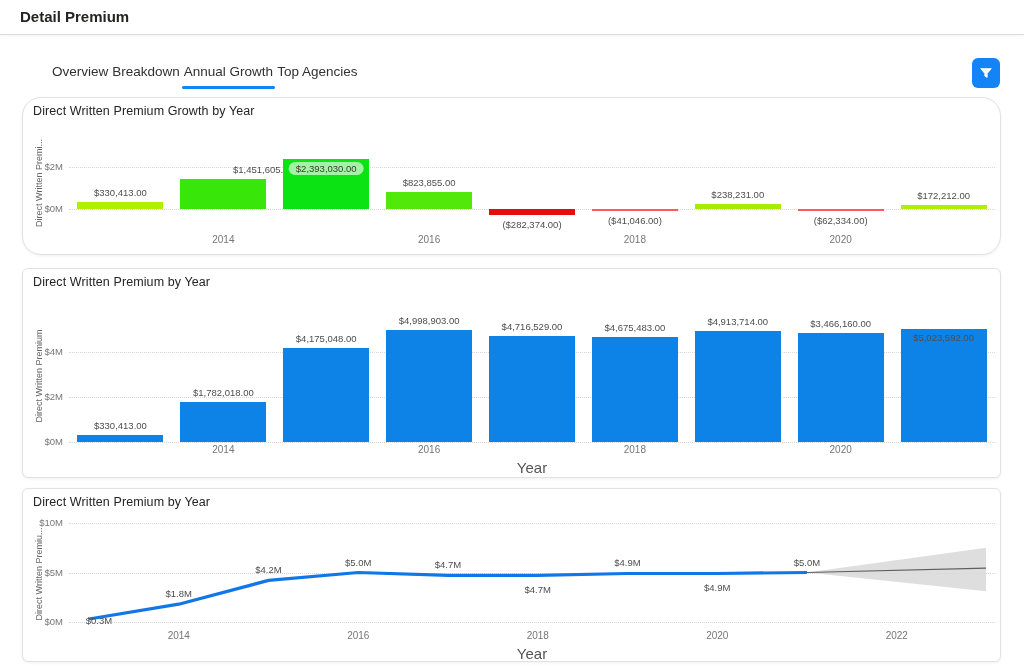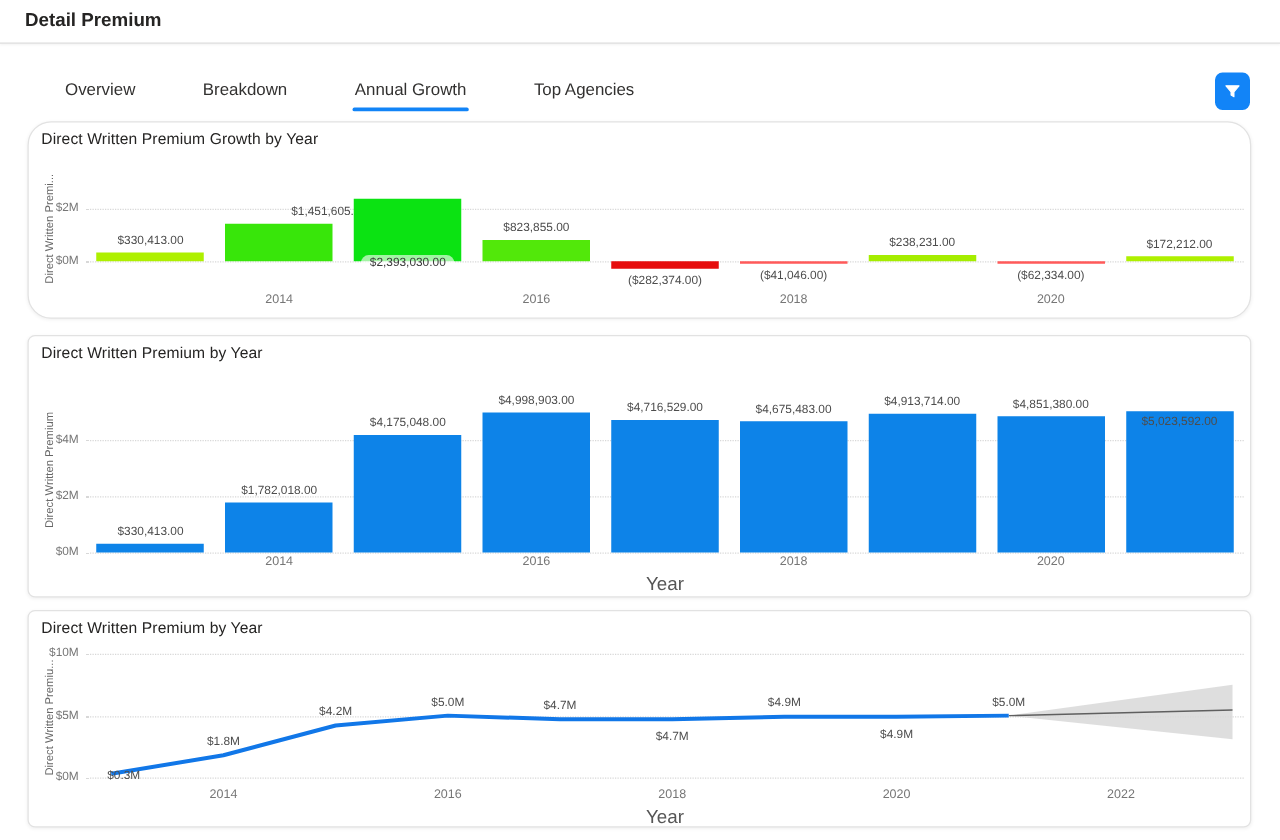--- a/index.html
+++ b/index.html
@@ -1,19 +1,19 @@
 <!DOCTYPE html>
 <html style="--accent: #1284F7;"><head>
 <meta charset="utf-8">
 <style>
   *{margin:0;padding:0;box-sizing:border-box;}
   html,body{width:1024px;height:672px;background:#ffffff;font-family:"Liberation Sans",sans-serif;overflow:hidden;position:relative;}
   .header{position:absolute;left:0;top:0;width:1024px;height:35px;background:#fff;border-bottom:1px solid #dcdcdc;box-shadow:0 1px 2px rgba(0,0,0,0.05);}
   .header h1{position:absolute;left:20px;top:8px;font-size:15px;font-weight:700;color:#252423;}
-  .tabs{position:absolute;left:50px;top:58px;display:flex;gap:50px;}
+  .tabs{position:absolute;left:50px;top:58px;display:flex;}
   .tab{font-size:13.5px;color:#323130;padding:6px 2px 10px;position:relative;cursor:pointer;white-space:nowrap;}
   .tab.active::after{content:"";position:absolute;left:0;right:0;bottom:0;height:3px;border-radius:2px;background:var(--accent,#1284f7);}
   .filter-btn{position:absolute;right:24px;top:58px;width:28px;height:30px;border:none;border-radius:6px;background:var(--accent,#1284f7);display:flex;align-items:center;justify-content:center;cursor:pointer;}
   .card{position:absolute;left:22px;width:979px;background:#fff;border:1px solid #e2e2e2;border-radius:6px;box-shadow:0 1px 3px rgba(0,0,0,0.06);}
   .chart-title{position:absolute;left:10px;top:6px;font-size:12.5px;font-weight:400;color:#252423;letter-spacing:0.1px;}
   .ylabel{position:absolute;left:16px;font-size:9px;color:#666;white-space:nowrap;transform:translate(-50%,-50%) rotate(-90deg);}
   .grid{position:absolute;left:46px;width:926px;height:0;border-top:1px dotted #d8d8d8;}
   .ytick{position:absolute;left:0;width:40px;text-align:right;font-size:9.5px;color:#767676;}
   .xtick{position:absolute;transform:translateX(-50%);font-size:10px;color:#767676;}
   .xtitle{position:absolute;left:46px;width:926px;text-align:center;font-size:15px;color:#555;}
@@ -51,21 +51,21 @@
   <div class="plot" id="plot0">
       <div class="grid" style="top: 111px;"></div>
       <div class="ytick" style="top: 105px;">$0M</div>
       <div class="grid" style="top: 69px;"></div>
       <div class="ytick" style="top: 63px;">$2M</div>
       <div class="bar" style="left: 54.4444px; width: 86px; height: 6.93867px; top: 104.061px; background: rgb(174, 240, 0);"></div>
       <div class="blabel" style="left: 97.4444px; top: 89.0613px;">$330,413.00</div>
       <div class="bar" style="left: 157.333px; width: 86px; height: 30.4837px; top: 80.5163px; background: rgb(56, 230, 10);"></div>
       <div class="blabel" style="left: 200.333px; top: 65.5163px; margin-left: 40px;">$1,451,605.00</div>
       <div class="bar" style="left: 260.222px; width: 86px; height: 50.2536px; top: 60.7464px; background: rgb(11, 227, 18);"></div>
-      <div class="blabel hl" style="left: 303.222px; top: 63.7464px; margin-top: 42px;">$2,393,030.00</div>
+      <div class="blabel hl" style="left: 303.222px; top: 63.7464px;">$2,393,030.00</div>
       <div class="bar" style="left: 363.111px; width: 86px; height: 17.301px; top: 93.699px; background: rgb(82, 232, 10);"></div>
       <div class="blabel" style="left: 406.111px; top: 78.699px;">$823,855.00</div>
       <div class="bar" style="left: 466px; width: 86px; height: 5.92985px; top: 111px; background: rgb(230, 13, 13);"></div>
       <div class="blabel" style="left: 509px; top: 120.93px;">($282,374.00)</div>
       <div class="bar" style="left: 568.889px; width: 86px; height: 2px; top: 111px; background: rgb(255, 90, 90);"></div>
       <div class="blabel" style="left: 611.889px; top: 117px;">($41,046.00)</div>
       <div class="bar" style="left: 671.778px; width: 86px; height: 5.00285px; top: 105.997px; background: rgb(165, 237, 0);"></div>
       <div class="blabel" style="left: 714.778px; top: 90.9971px;">$238,231.00</div>
       <div class="bar" style="left: 774.667px; width: 86px; height: 2px; top: 111px; background: rgb(255, 90, 90);"></div>
       <div class="blabel" style="left: 817.667px; top: 117px;">($62,334.00)</div>
@@ -97,21 +97,21 @@
       <div class="blabel" style="left: 303.222px; top: 64.0614px;">$4,175,048.00</div>
       <div class="bar" style="left: 363.111px; width: 86px; height: 112.475px; top: 60.5247px; background: rgb(13, 131, 232);"></div>
       <div class="blabel" style="left: 406.111px; top: 45.5247px;">$4,998,903.00</div>
       <div class="bar" style="left: 466px; width: 86px; height: 106.122px; top: 66.8781px; background: rgb(13, 131, 232);"></div>
       <div class="blabel" style="left: 509px; top: 51.8781px;">$4,716,529.00</div>
       <div class="bar" style="left: 568.889px; width: 86px; height: 105.198px; top: 67.8016px; background: rgb(13, 131, 232);"></div>
       <div class="blabel" style="left: 611.889px; top: 52.8016px;">$4,675,483.00</div>
       <div class="bar" style="left: 671.778px; width: 86px; height: 110.559px; top: 62.4414px; background: rgb(13, 131, 232);"></div>
       <div class="blabel" style="left: 714.778px; top: 47.4414px;">$4,913,714.00</div>
       <div class="bar" style="left: 774.667px; width: 86px; height: 109.156px; top: 63.8439px; background: rgb(13, 131, 232);"></div>
-      <div class="blabel" style="left: 817.667px; top: 48.8439px;">$4,851,380.00</div>
+      <div class="blabel" style="left: 817.667px; top: 48.8439px;">$3,466,160.00</div>
       <div class="bar" style="left: 877.556px; width: 86px; height: 113.031px; top: 59.9692px; background: rgb(13, 131, 232);"></div>
       <div class="blabel" style="left: 920.556px; top: 63px;">$5,023,592.00</div>
       <div class="xtick" style="left: 200.333px; top: 175px;">2014</div>
       <div class="xtick" style="left: 406.111px; top: 175px;">2016</div>
       <div class="xtick" style="left: 611.889px; top: 175px;">2018</div>
       <div class="xtick" style="left: 817.667px; top: 175px;">2020</div>
     </div>
 </section>
 
 <section class="card" id="card2" style="top:488px;height:174px;">

